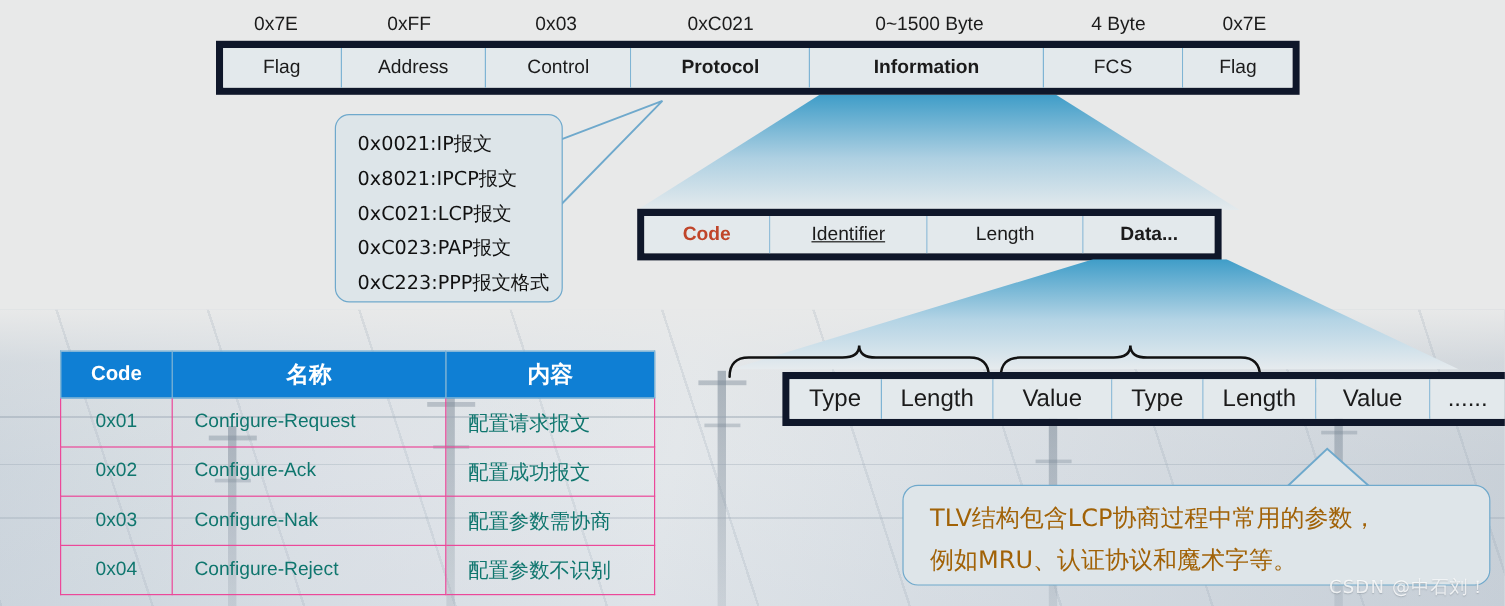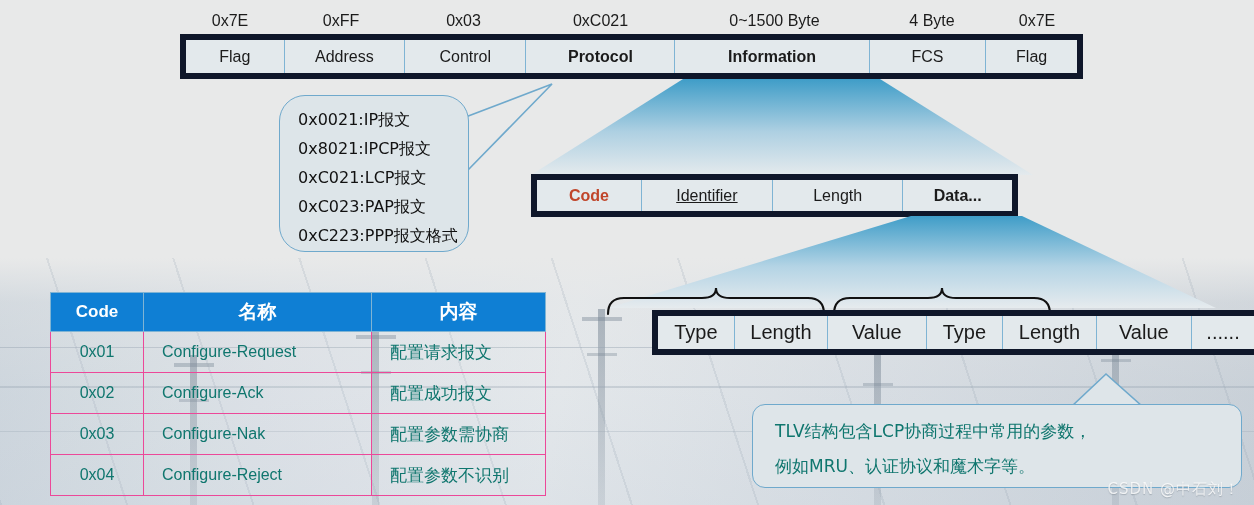--- a/index.html
+++ b/index.html
@@ -72,21 +72,21 @@
   .size-labels { position:absolute; left:180px; top:10px; width:903px; height:22px; display:flex; }
   .size-label { display:flex; align-items:center; justify-content:center; font-size:16px; color:#1b1b1b; box-sizing:border-box; }
 
   
   .funnel { position:absolute; }
   .funnel svg { display:block; }
 
   
   #protocol-callout {
     position:absolute; left:279px; top:95px; width:190px; height:157px;
-    background:#dde5e9; border:1.6px solid #6fa9cc; border-radius:26px;
+    background:#dde5e9; border:1.6px solid #6fa9cc; border-radius:12px;
     box-sizing:border-box;
     padding:9px 0 0 18px;
   }
   #protocol-callout .line {
     font-size:16px; color:#111; line-height:29px;
     font-family:"DejaVu Sans","Liberation Sans",sans-serif;
   }
   #protocol-tail { position:absolute; left:440px; top:78px; width:125px; height:100px; }
 
   
@@ -121,21 +121,21 @@
   #code-table td.c-desc { padding-left:18px; font-size:17px; font-family:"DejaVu Sans","Liberation Sans",sans-serif; }
 
   
   #tlv-note {
     position:absolute; left:752px; top:404px; width:490px; height:84px;
     background:#dee5e9; border:1.6px solid #6fa9cc; border-radius:13px;
     box-sizing:border-box;
     padding:9px 0 0 22px;
   }
   #tlv-note .line {
-    font-size:17px; color:#0f766e; line-height:35px;
+    font-size:20px; color:#a16207; line-height:35px;
     font-family:"DejaVu Sans","Liberation Sans",sans-serif;
   }
   #tlv-note-tail { position:absolute; left:1072px; top:372px; width:72px; height:34px; }
 
   
   #watermark {
     position:absolute; right:14px; bottom:6px;
     font-size:15px; color:rgba(255,255,255,.78);
     font-family:"DejaVu Sans","Liberation Sans",sans-serif;
     letter-spacing:1px;

